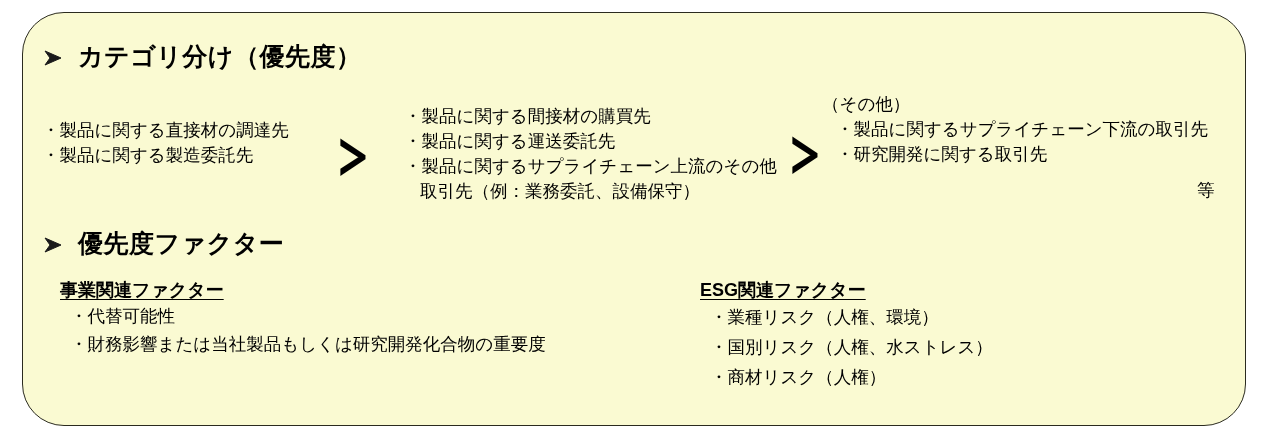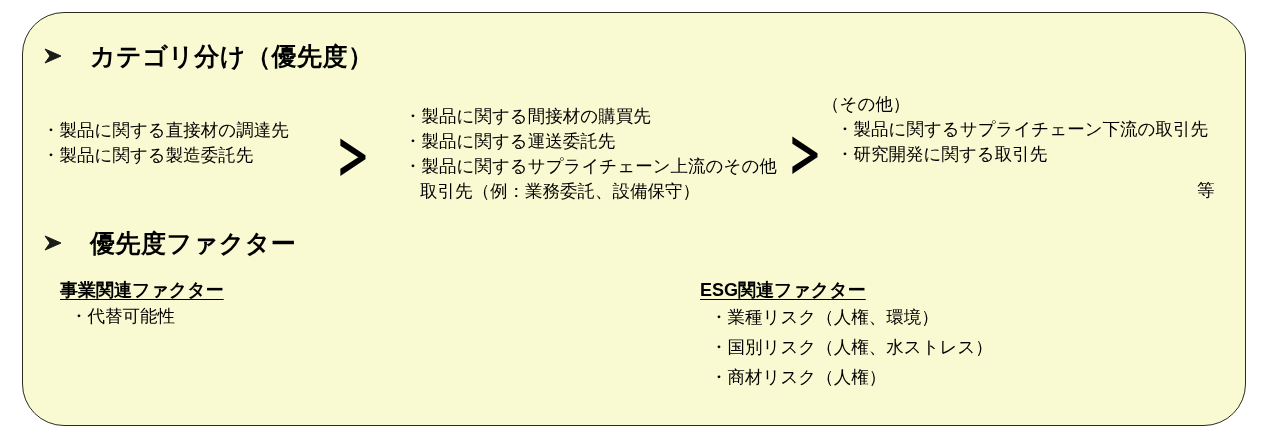--- a/index.html
+++ b/index.html
@@ -31,21 +31,22 @@
     box-sizing: border-box;
     background: #FAFAD2;
     border: 1.6px solid #2b2b1f;
     border-radius: 42px;
   }
 
   
   .section-heading {
     position: absolute;
     display: flex;
-    gap: 26px;
+    align-items: center;
+    gap: 14px;
     white-space: nowrap;
   }
   .arrow-bullet {
     display: inline-block;
     width: 22px;
     height: 22px;
     flex: none;
     position: relative;
     top: 1px;
   }
@@ -199,20 +200,21 @@
     </span>
     <span class="section-title">優先度ファクター</span>
   </div>
 
   <div class="factors">
 
     <div class="factor-col" id="factor-business">
       <span class="factor-head">事業関連ファクター</span>
       <div class="factor-list">
         <span class="item">・代替可能性</span>
+        <span class="item">・財務影響または当社製品もしくは研究開発化合物の重要度</span>
       </div>
     </div>
 
     <div class="factor-col" id="factor-esg">
       <span class="factor-head">ESG関連ファクター</span>
       <div class="factor-list">
         <span class="item">・業種リスク（人権、環境）</span>
         <span class="item">・国別リスク（人権、水ストレス）</span>
         <span class="item">・商材リスク（人権）</span>
       </div>

